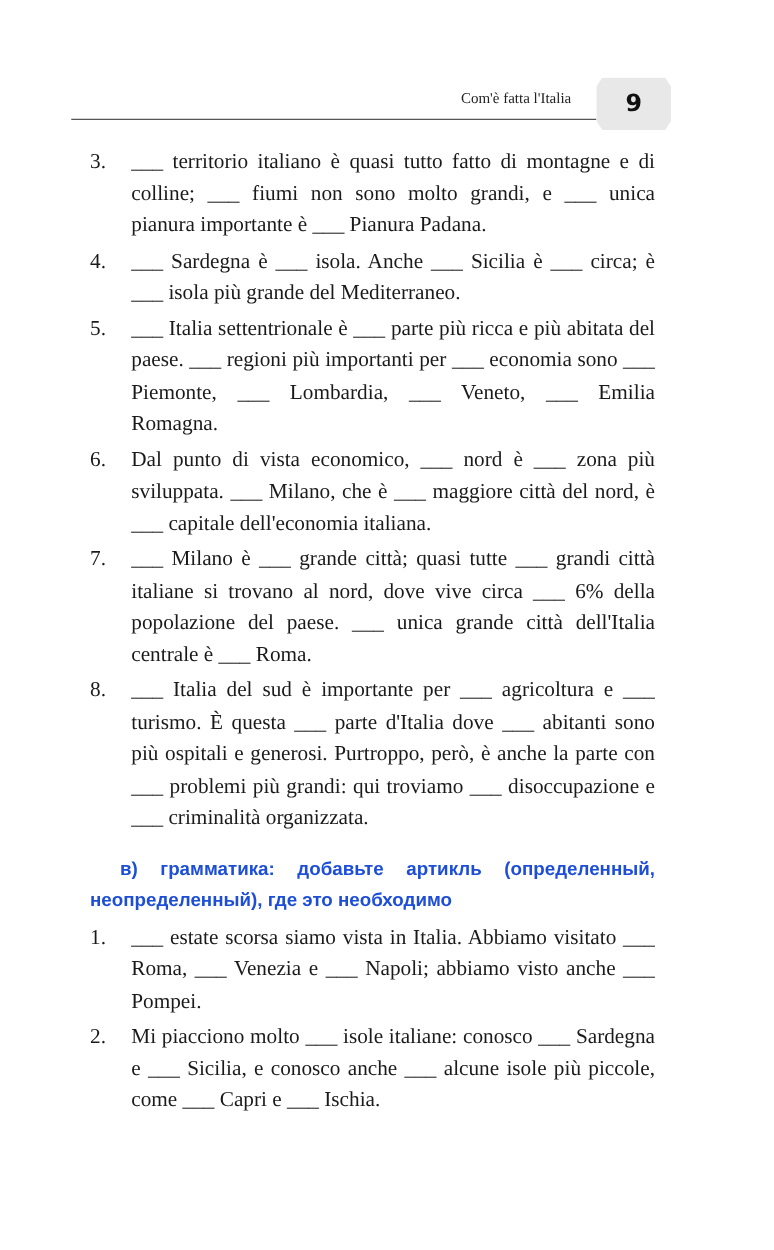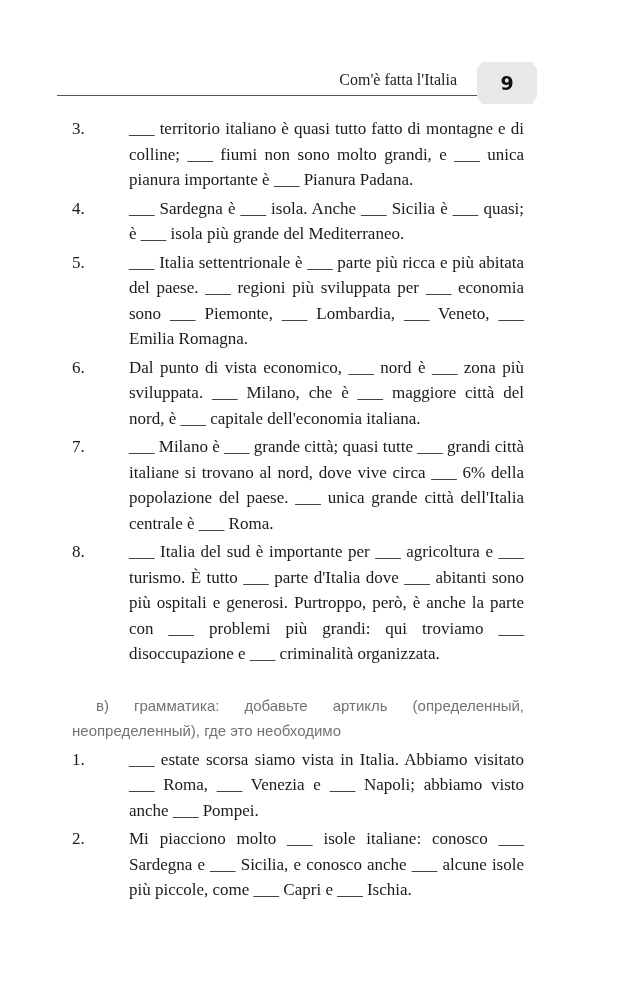--- a/index.html
+++ b/index.html
@@ -1,68 +1,68 @@
 <!DOCTYPE html>
 <html><head>
 <meta charset="utf-8">
 <style>
   html, body { margin: 0; padding: 0; background: #ffffff; }
   body { width: 619px; height: 1000px; position: relative; overflow: hidden;
          font-family: "Liberation Serif", "DejaVu Serif", serif; color: #1a1a1a; }
   .header { position: absolute; left: 0; top: 0; width: 619px; height: 110px; }
   .header-rule { position: absolute; left: 57px; top: 95px; width: 420px; height: 1px; background: #555; }
-  .header-title { position: absolute; right: 162px; top: 71px; font-size: 16px; color: #222; white-space: nowrap; }
+  .header-title { position: absolute; right: 162px; top: 71px; font-size: 12px; color: #222; white-space: nowrap; }
   .page-badge { position: absolute; left: 477px; top: 62px; width: 60px; height: 42px; background: #e8e8e8;
                 clip-path: polygon(8% 0, 92% 0, 100% 18%, 100% 82%, 92% 100%, 8% 100%, 0 82%, 0 18%);
                 display: flex; align-items: center; justify-content: center; }
   .page-num { font-family: "DejaVu Sans", sans-serif; font-weight: bold; font-size: 19px; color: #111; }
   .content { position: absolute; left: 72px; top: 116px; width: 452px; }
   .item { display: flex; font-size: 17px; line-height: 25.5px; margin-bottom: 3px; }
   .item .num { width: 33px; flex: 0 0 33px; }
-  .item .text { flex: 1; text-align: justify; margin-left: 24px; }
-  .section-heading { font-family: "Liberation Sans", "DejaVu Sans", sans-serif; font-weight: normal;
+  .item .text { flex: 1; text-align: justify; }
+  .section-heading { font-family: "Liberation Sans", "DejaVu Sans", sans-serif; font-weight: bold;
                      font-size: 15px; line-height: 25px; text-indent: 24px; text-align: justify;
-                     margin: 26px 0 4px 0; width: 452px; color: #737373; }
+                     margin: 16px 0 4px 0; width: 452px; color: #1d4ed8; }
 </style>
 </head>
 <body>
 
 <div class="header">
   <div class="header-rule"></div>
   <div class="header-title">Com'è fatta l'Italia</div>
   <div class="page-badge">
     <span class="page-num">9</span>
   </div>
 </div>
 
 <div class="content">
   <div class="exercise">
     <div class="item">
       <span class="num">3.</span>
       <span class="text">___ territorio italiano è quasi tutto fatto di montagne e di colline; ___ fiumi non sono molto grandi, e ___ unica pianura importante è ___ Pianura Padana.</span>
     </div>
     <div class="item">
       <span class="num">4.</span>
-      <span class="text">___ Sardegna è ___ isola. Anche ___ Sicilia è ___ quasi; è ___ isola più grande del Mediterraneo.</span>
+      <span class="text">___ Sardegna è ___ isola. Anche ___ Sicilia è ___ circa; è ___ isola più grande del Mediterraneo.</span>
     </div>
     <div class="item">
       <span class="num">5.</span>
-      <span class="text">___ Italia settentrionale è ___ parte più ricca e più abitata del paese. ___ regioni più sviluppata per ___ economia sono ___ Piemonte, ___ Lombardia, ___ Veneto, ___ Emilia Romagna.</span>
+      <span class="text">___ Italia settentrionale è ___ parte più ricca e più abitata del paese. ___ regioni più importanti per ___ economia sono ___ Piemonte, ___ Lombardia, ___ Veneto, ___ Emilia Romagna.</span>
     </div>
     <div class="item">
       <span class="num">6.</span>
       <span class="text">Dal punto di vista economico, ___ nord è ___ zona più sviluppata. ___ Milano, che è ___ maggiore città del nord, è ___ capitale dell'economia italiana.</span>
     </div>
     <div class="item">
       <span class="num">7.</span>
       <span class="text">___ Milano è ___ grande città; quasi tutte ___ grandi città italiane si trovano al nord, dove vive circa ___ 6% della popolazione del paese. ___ unica grande città dell'Italia centrale è ___ Roma.</span>
     </div>
     <div class="item">
       <span class="num">8.</span>
-      <span class="text">___ Italia del sud è importante per ___ agricoltura e ___ turismo. È tutto ___ parte d'Italia dove ___ abitanti sono più ospitali e generosi. Purtroppo, però, è anche la parte con ___ problemi più grandi: qui troviamo ___ disoccupazione e ___ criminalità organizzata.</span>
+      <span class="text">___ Italia del sud è importante per ___ agricoltura e ___ turismo. È questa ___ parte d'Italia dove ___ abitanti sono più ospitali e generosi. Purtroppo, però, è anche la parte con ___ problemi più grandi: qui troviamo ___ disoccupazione e ___ criminalità organizzata.</span>
     </div>
   </div>
 
   <div class="section-heading">в) грамматика: добавьте артикль (определенный, неопределенный), где это необходимо</div>
 
   <div class="exercise">
     <div class="item">
       <span class="num">1.</span>
       <span class="text">___ estate scorsa siamo vista in Italia. Abbiamo visitato ___ Roma, ___ Venezia e ___ Napoli; abbiamo visto anche ___ Pompei.</span>
     </div>

